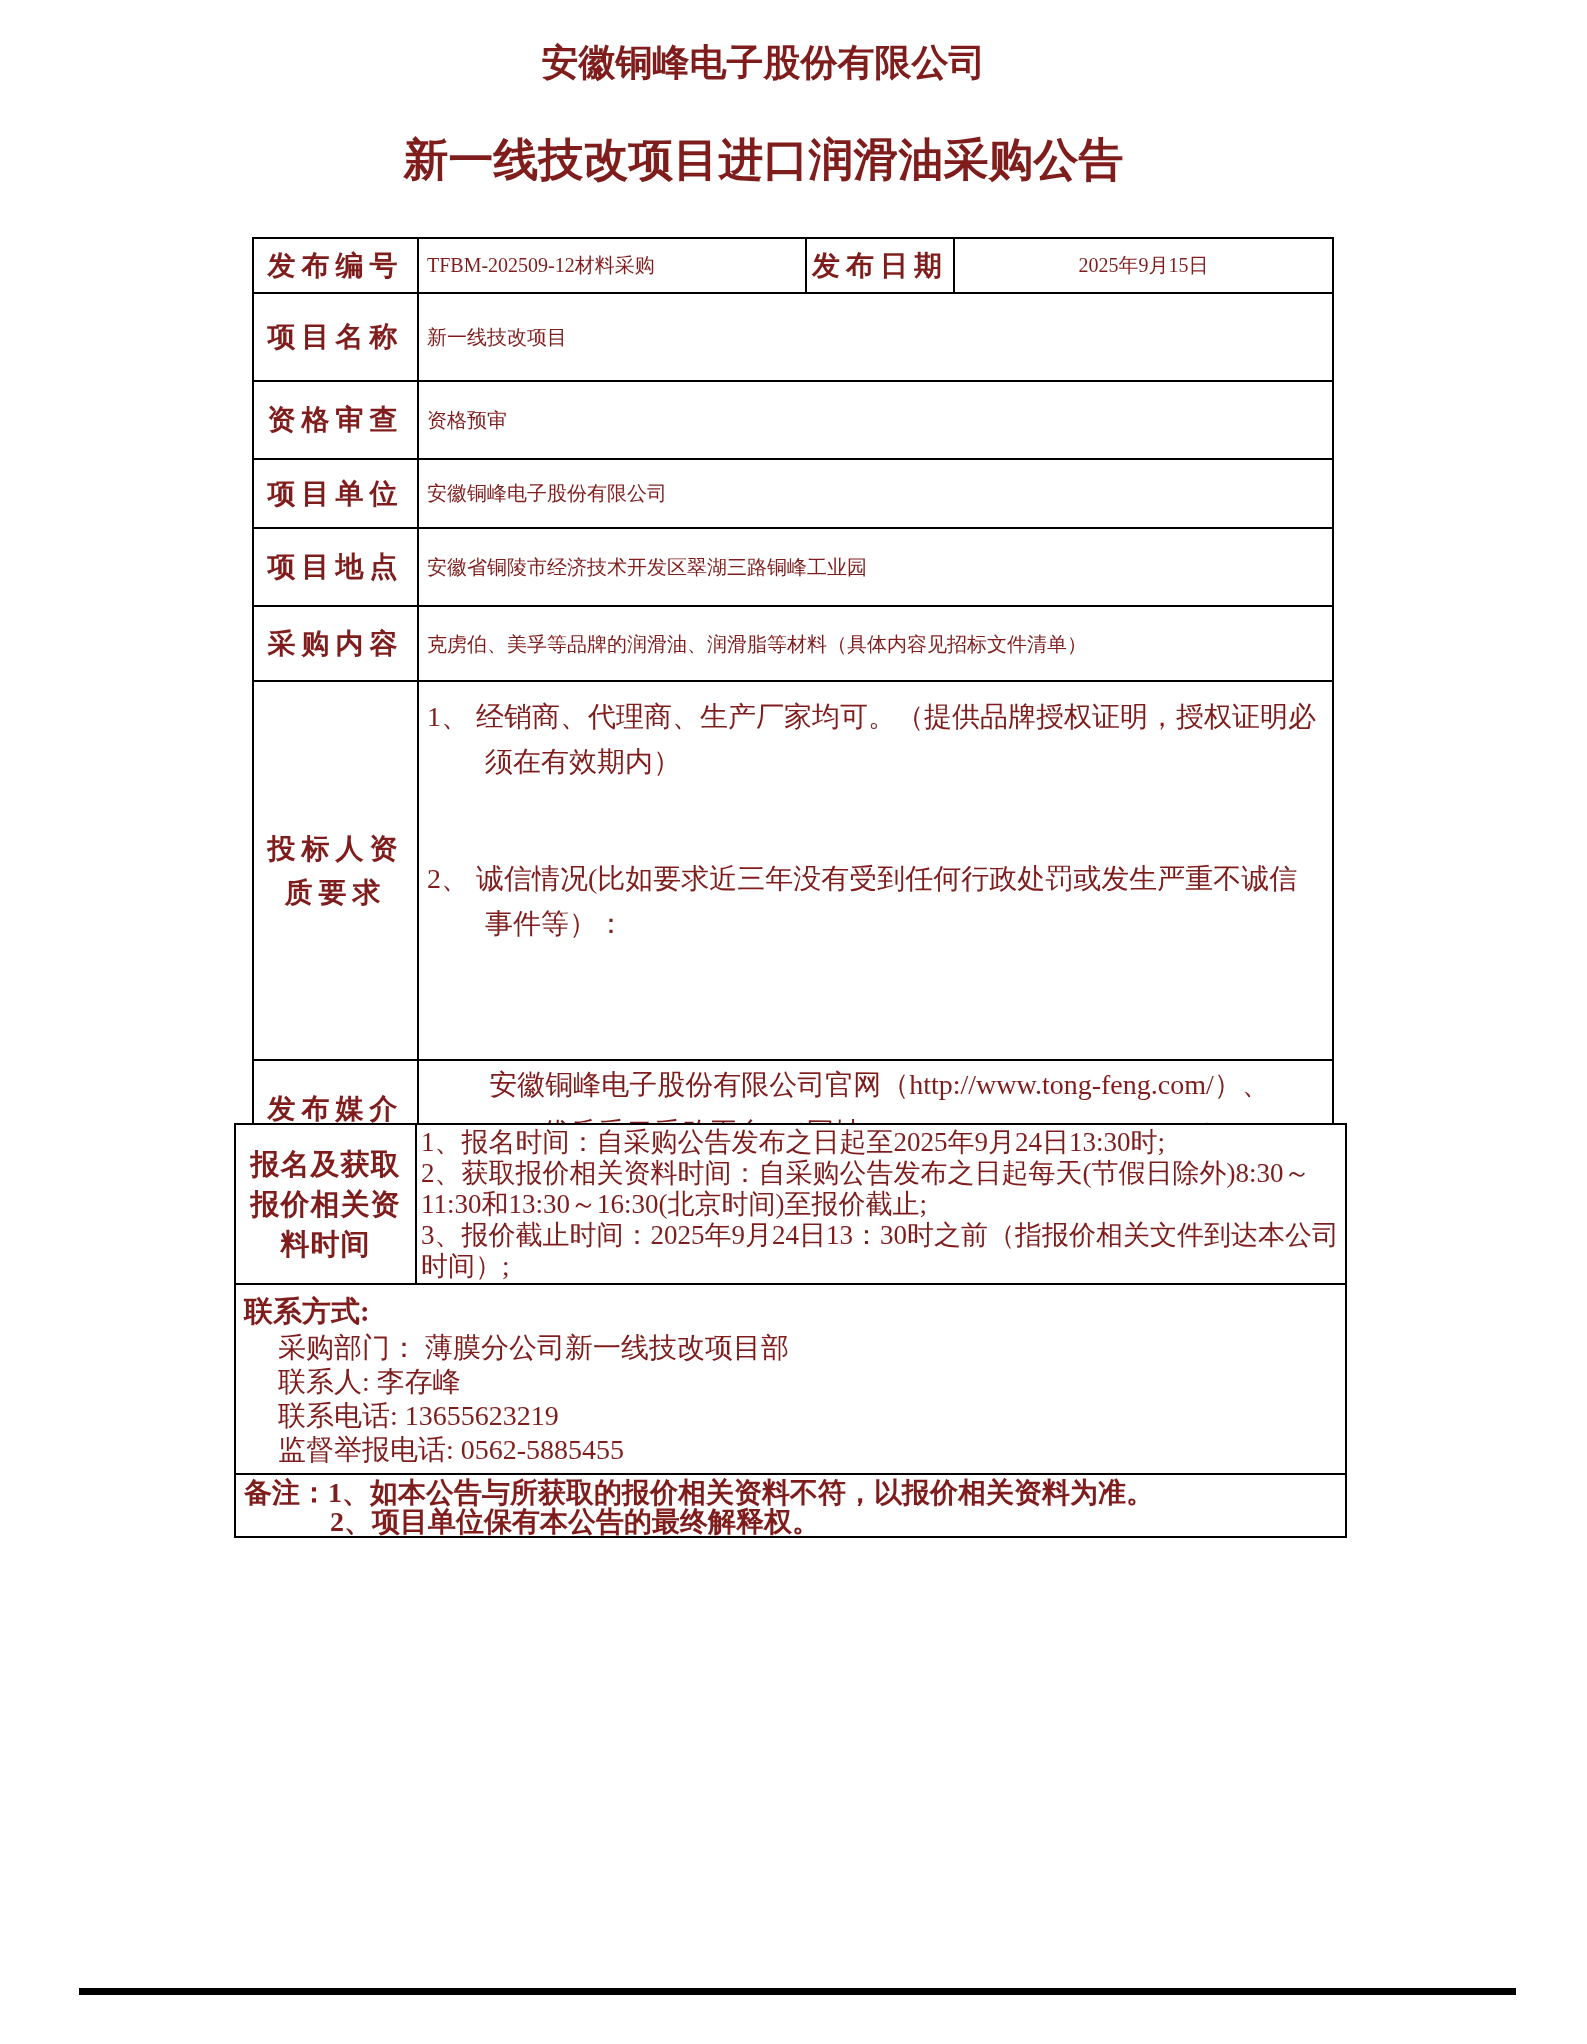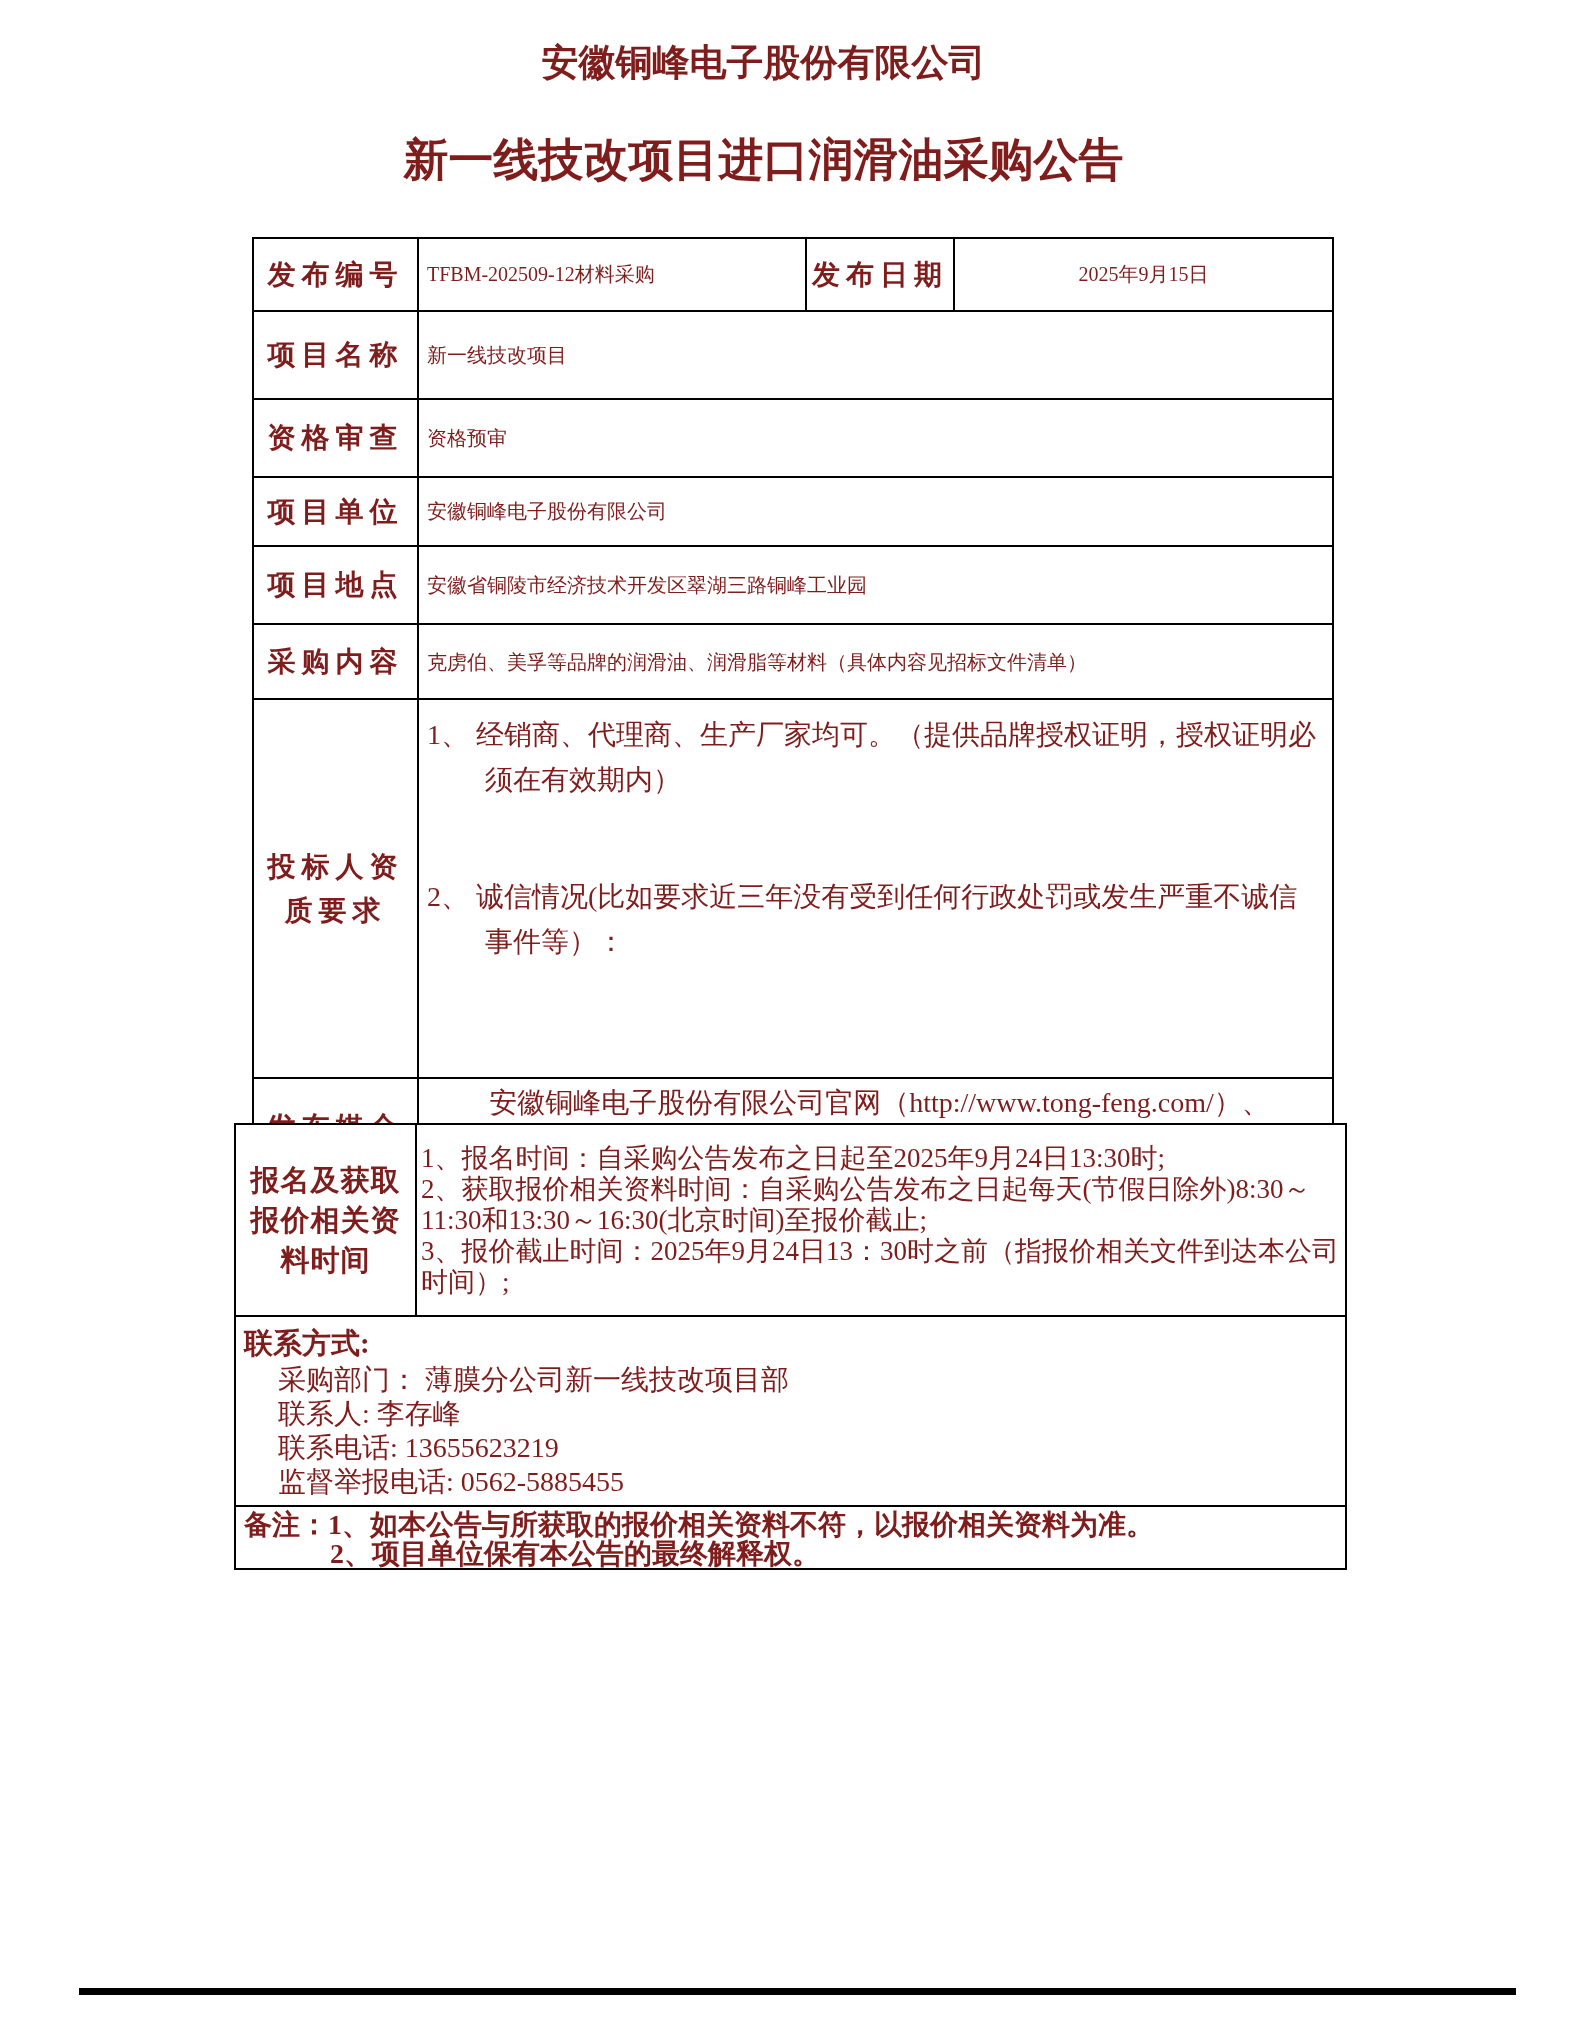--- a/index.html
+++ b/index.html
@@ -55,21 +55,21 @@
 
   <table class="main">
     <colgroup>
         <col style="width:165px">
         <col style="width:388px">
         <col style="width:148px">
         <col style="width:379px">
       </colgroup>
     <tbody>
         <tr>
-      <td class="lbl" style="height:73px">发布编号</td>
+      <td class="lbl" style="height:55px">发布编号</td>
       <td class="val">TFBM-202509-12材料采购</td>
       <td class="lbl">发布日期</td>
       <td class="val center">2025年9月15日</td>
     </tr>
     <tr>
       <td class="lbl" style="height:88px">项目名称</td>
       <td class="val" colspan="3">新一线技改项目</td>
     </tr>
     <tr>
       <td class="lbl" style="height:78px">资格审查</td>
@@ -103,21 +103,21 @@
   </tbody>
     </table>
 
   <table class="t2nd">
     <colgroup>
         <col style="width:181px">
         <col style="width:930px">
       </colgroup>
     <tbody>
         <tr>
-      <td class="lbl2" style="height:192px">报名及获取
+      <td class="lbl2" style="height:160px">报名及获取
 报价相关资
 料时间</td>
       <td class="sched">1、报名时间：自采购公告发布之日起至2025年9月24日13:30时;
 2、获取报价相关资料时间：自采购公告发布之日起每天(节假日除外)8:30～11:30和13:30～16:30(北京时间)至报价截止;
 3、报价截止时间：2025年9月24日13：30时之前（指报价相关文件到达本公司时间）;</td>
     </tr>
     <tr>
       <td class="contact-cell" colspan="2" style="height:187px">
         <div class="c-head">联系方式:</div>
         <div class="c-line">采购部门：  薄膜分公司新一线技改项目部</div>

